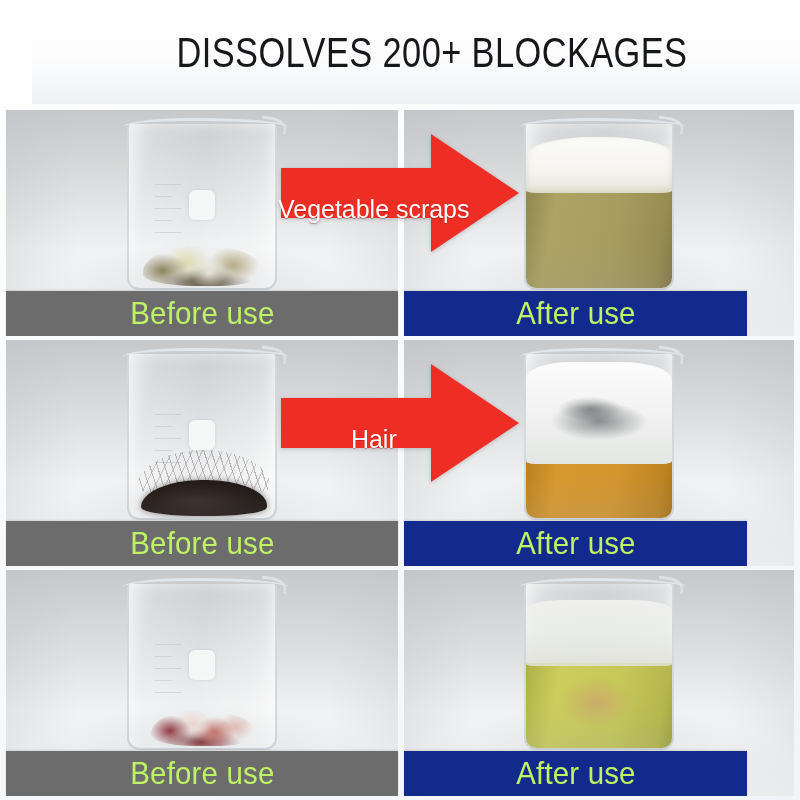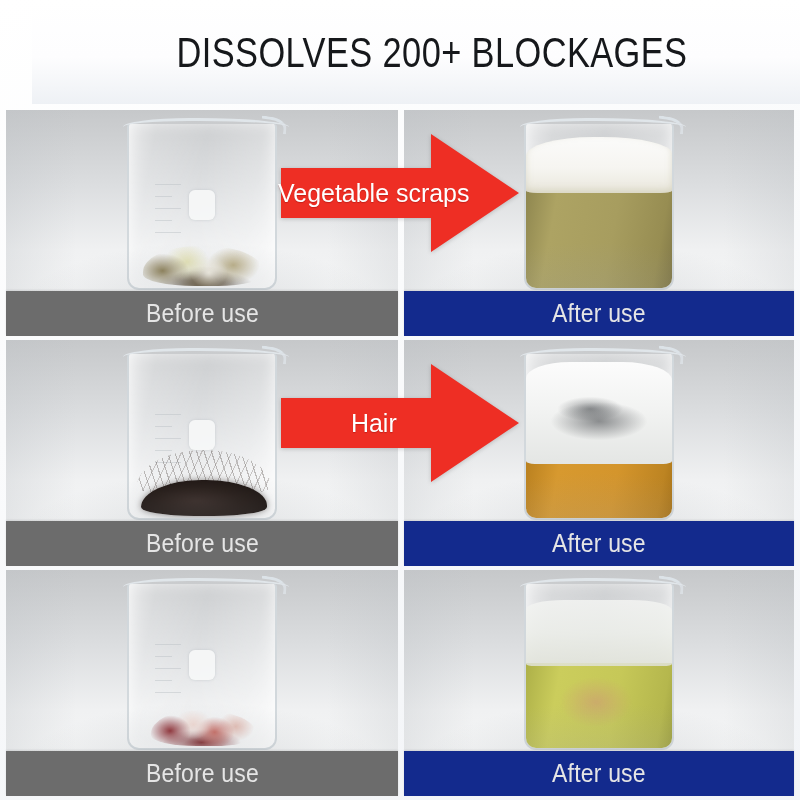--- a/index.html
+++ b/index.html
@@ -115,42 +115,42 @@
 
   
   .fill   { position:absolute; left:0; width:100%; bottom:0; }
   .foam   { position:absolute; left:0; width:100%; }
   .debris { position:absolute; }
 
   
   .bar {
     position:absolute; bottom:0; height:45px;
     display:flex; align-items:center; justify-content:center;
-    color:#e5e5e5;
-    font-size:25px;
+    color:#bef264;
+    font-size:32px;
     letter-spacing:.2px;
     transform-origin:center;
     box-shadow:0 -1px 2px rgba(0,0,0,.10);
   }
   .bar span { transform:scaleX(.92); display:block; }
   .bar.before { left:6px;   width:392px; background:#6c6c6c; }
-  .bar.after  { left:404px; width:390px; background:#132a8d; }
+  .bar.after  { left:404px; width:343px; background:#132a8d; }
 
   
   .arrow {
     position:absolute; top:50%; left:50%;
     width:238px; height:118px;
     margin-top:-30px;
     transform:translate(-50%,-50%);
     z-index:6;
     filter:drop-shadow(0 1px 2px rgba(0,0,0,.18));
   }
   .arrow svg { display:block; width:238px; height:118px; }
   .arrow .arrow-label {
-    position:absolute; left:0; top:0;
+    position:absolute; left:0; top:16px;
     width:186px; height:118px;
     display:flex; align-items:center; justify-content:center;
     color:#ffffff;
     font-size:26px;
     line-height:28px;
     white-space:nowrap;
     text-shadow:0 1px 1px rgba(120,10,5,.35);
   }
   .arrow .arrow-label span { transform:scaleX(.96); display:block; }
 </style>

